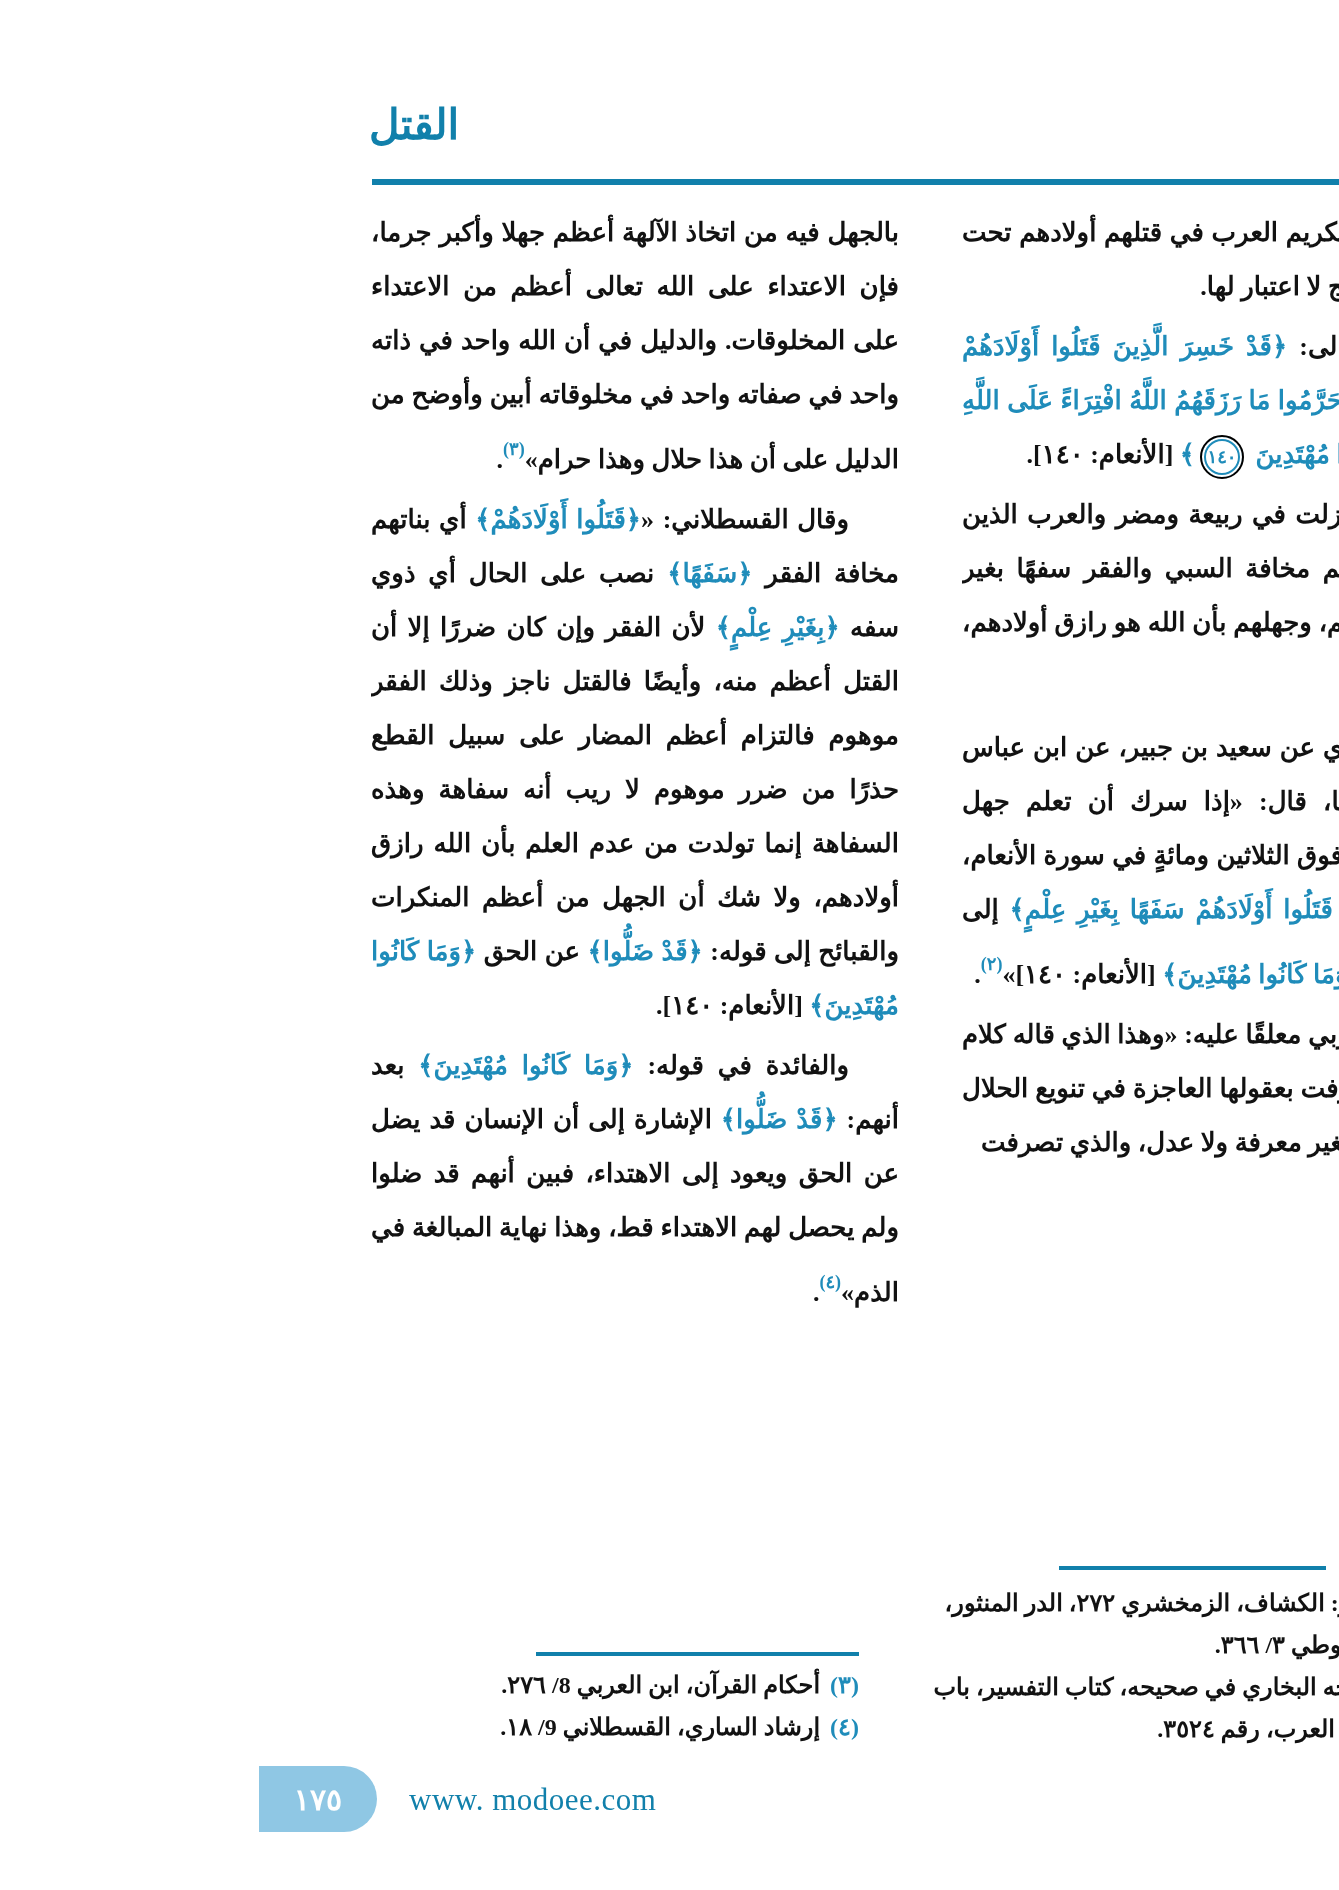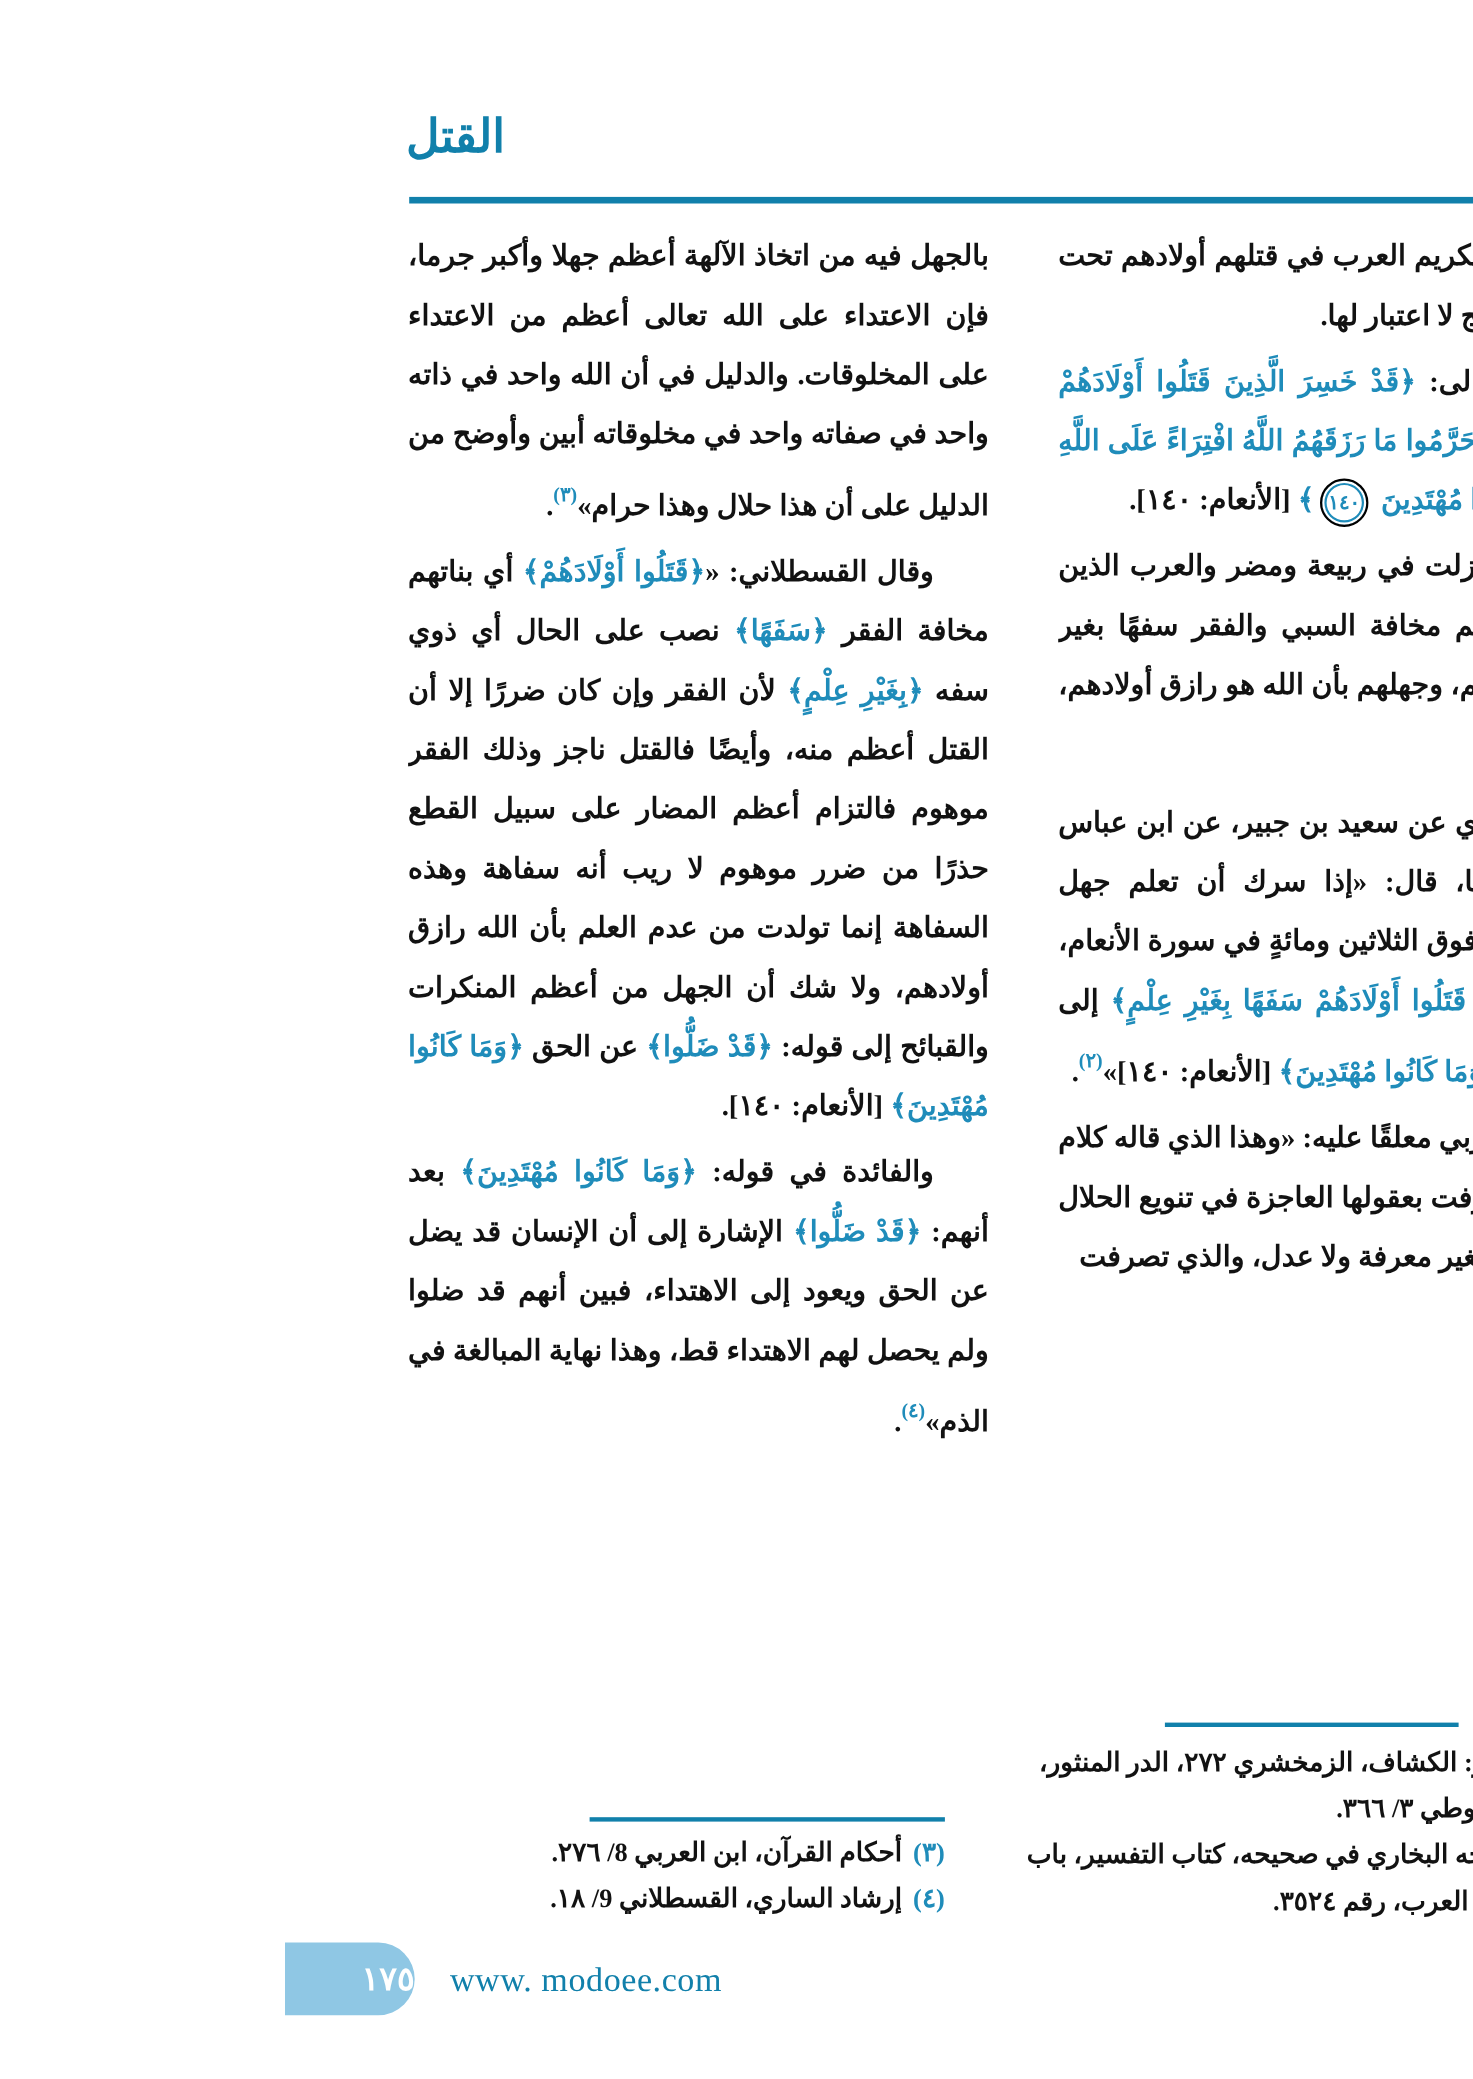--- a/index.html
+++ b/index.html
@@ -48,21 +48,21 @@
   .fn-right { top:1582px; left:650px; width:515px; }
   .fn-left  { top:1664px; left:112px; width:488px; }
   .footnote-row { display:flex; gap:10px; align-items:flex-start; }
   .fn-num { color:#1f8cba; flex:0 0 auto; }
   .fn-text { flex:1 1 auto; }
   
   .page-badge {
     position:absolute; top:1766px; left:0; width:118px; height:66px;
     background:#8fc7e4; border-radius:0 36px 36px 0;
     color:#ffffff; font-size:30px; font-weight:bold;
-    display:flex; align-items:center; justify-content:flex-start;
+    display:flex; align-items:center; justify-content:center;
   }
   .website {
     position:absolute; top:1782px; left:150px;
     font-size:31px; color:#1180ab; direction:ltr; letter-spacing:0.5px;
   }
 </style>
 </head>
 <body>
 
 <div class="page">

